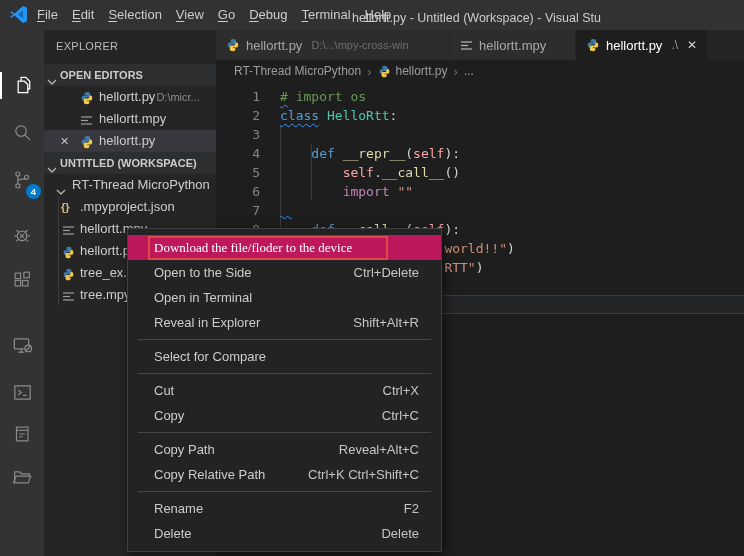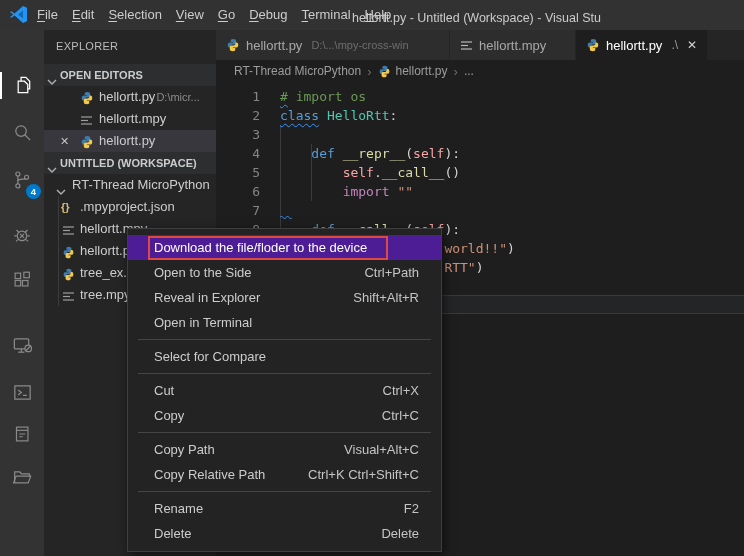--- a/index.html
+++ b/index.html
@@ -83,21 +83,21 @@
   .sash-line { position:absolute; left:0; width:528px; height:1px; background:#3a3a3b; }
   .sash-band { position:absolute; left:0; top:266px; width:528px; height:17px; background:#242527; }
   .panel { position:absolute; left:0; top:284px; width:528px; height:242px; background:#1e1e1e; }
 
   
   .context-menu { position:absolute; left:127px; top:228px; width:315px; background:#232324;
                   border:1px solid #3f3f41; padding:6px 0 5px; z-index:50;
                   box-shadow:2px 3px 10px rgba(0,0,0,.55); }
   .cm-item { height:25px; display:flex; align-items:center; justify-content:space-between;
              padding:0 22px 0 26px; font-size:13px; color:#cccccc; cursor:default; }
-  .cm-item.highlighted { background:#4c1d95; color:#ffffff; }
+  .cm-item.highlighted { background:#be185d; color:#ffffff;font-family:Liberation Serif, serif; }
   .cm-shortcut { color:#c5c5c5; }
   .cm-item.highlighted .cm-shortcut { color:#ffffff; }
   .cm-sep { height:1px; background:#454545; margin:4px 10px; }
 
   .annotation-box { position:absolute; left:148px; top:236px; width:240px; height:24px;
                     border:2px solid #e04848; z-index:60; }
 </style>
 </head>
 <body>
 
@@ -400,48 +400,48 @@
     <div class="panel"></div>
   </div>
 
   <div class="context-menu">
     <div class="cm-item highlighted">
       <span>Download the file/floder to the device</span>
       <span class="cm-shortcut"></span>
     </div>
     <div class="cm-item">
       <span>Open to the Side</span>
-      <span class="cm-shortcut">Ctrl+Path</span>
+      <span class="cm-shortcut">Ctrl+Delete</span>
+    </div>
+    <div class="cm-item">
+      <span>Open in Terminal</span>
+      <span class="cm-shortcut"></span>
     </div>
     <div class="cm-item">
       <span>Reveal in Explorer</span>
       <span class="cm-shortcut">Shift+Alt+R</span>
     </div>
-    <div class="cm-item">
-      <span>Open in Terminal</span>
-      <span class="cm-shortcut"></span>
-    </div>
     <div class="cm-sep"></div>
     <div class="cm-item">
       <span>Select for Compare</span>
       <span class="cm-shortcut"></span>
     </div>
     <div class="cm-sep"></div>
     <div class="cm-item">
       <span>Cut</span>
       <span class="cm-shortcut">Ctrl+X</span>
     </div>
     <div class="cm-item">
       <span>Copy</span>
       <span class="cm-shortcut">Ctrl+C</span>
     </div>
     <div class="cm-sep"></div>
     <div class="cm-item">
       <span>Copy Path</span>
-      <span class="cm-shortcut">Visual+Alt+C</span>
+      <span class="cm-shortcut">Reveal+Alt+C</span>
     </div>
     <div class="cm-item">
       <span>Copy Relative Path</span>
       <span class="cm-shortcut">Ctrl+K Ctrl+Shift+C</span>
     </div>
     <div class="cm-sep"></div>
     <div class="cm-item">
       <span>Rename</span>
       <span class="cm-shortcut">F2</span>
     </div>

